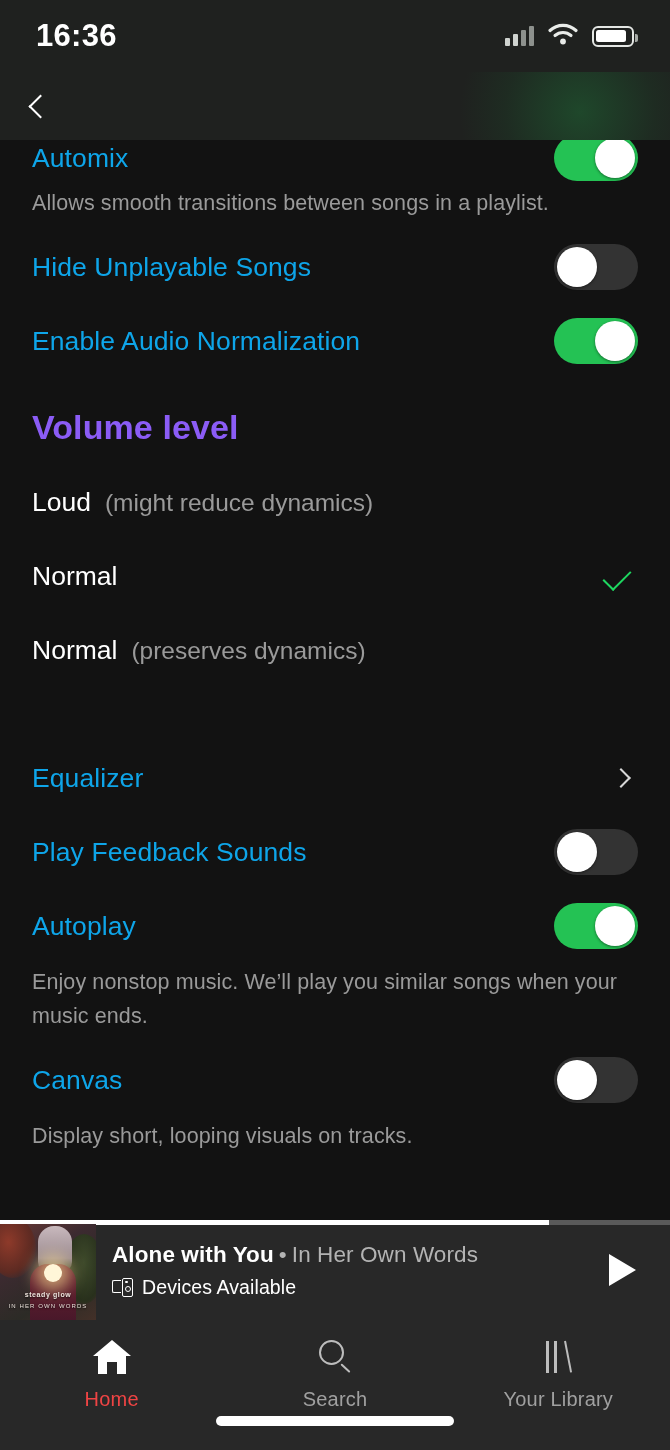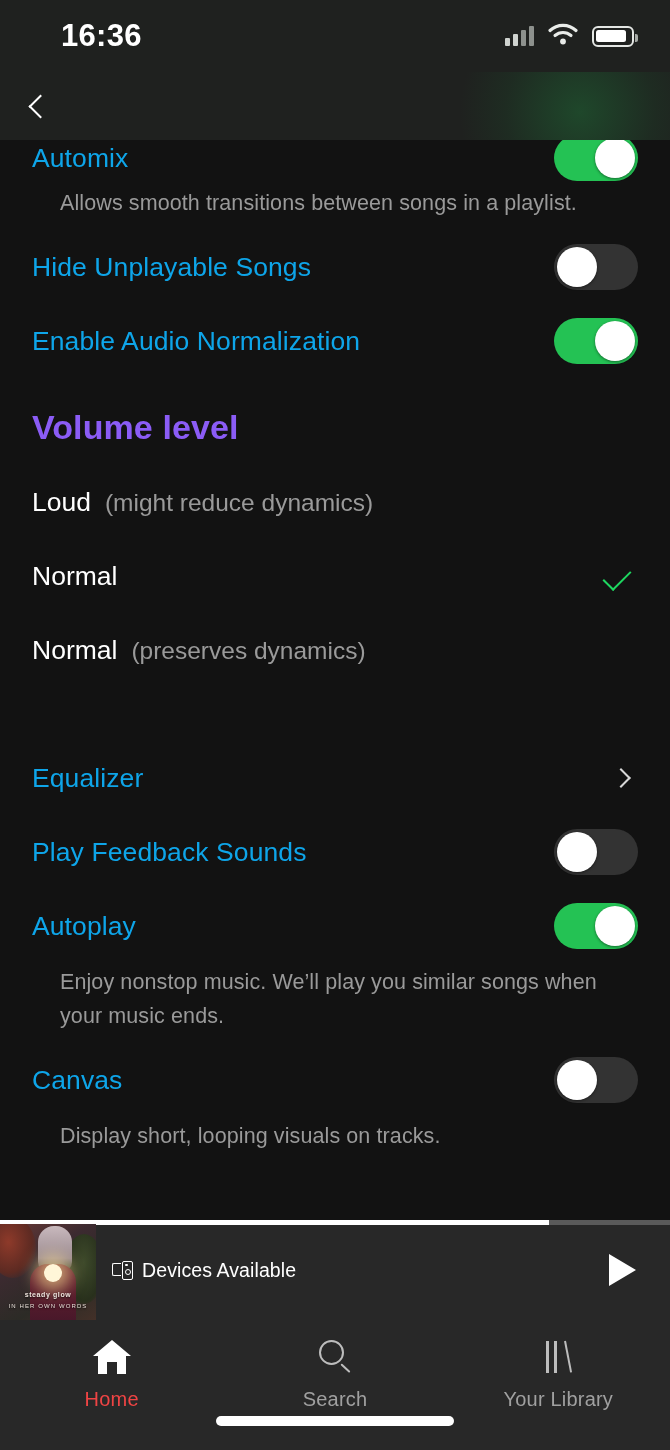--- a/index.html
+++ b/index.html
@@ -17,21 +17,21 @@
     display:flex; flex-direction:column;
   }
 
   
   .statusbar {
     position:relative;
     height:72px;
     flex:0 0 72px;
     background:#1f211f;
     display:flex; align-items:center; justify-content:space-between;
-    padding:0 36px 0 61px;
+    padding:0 36px 0 36px;
     z-index:4;
   }
   .status-time {
     color:#fff; font-size:31px; font-weight:600; letter-spacing:.3px;
   }
   .status-icons { display:flex; align-items:center; gap:14px; }
   .signal { display:flex; align-items:flex-end; gap:3px; height:20px; }
   .signal i { width:5px; background:#cfd3cf; border-radius:1px; display:block; }
   .signal i.b1 { height:8px; }
   .signal i.b2 { height:12px; }
@@ -90,21 +90,21 @@
   }
   .row {
     display:flex; align-items:center; justify-content:space-between;
     min-height:74px;
   }
   .row-label {
     color:#0ea5e9; font-size:26.5px; font-weight:400; letter-spacing:.1px;
   }
   .desc {
     color:#9a9a9a; font-size:21.5px; line-height:34px;
-    padding:2px 0 10px 0; letter-spacing:.1px;margin-left:28px;
+    padding:2px 0 10px 0; letter-spacing:.1px;
   }
 
   
   .toggle {
     width:84px; height:46px; border-radius:23px;
     position:relative; flex:0 0 84px;
     background:#333333;
     transition:background .15s;
   }
   .toggle.on { background:#24c254; }
@@ -402,20 +402,23 @@
     <div class="art">
       <span class="leaf1"></span>
         <span class="leaf2"></span>
       <span class="hair"></span>
         <span class="body"></span>
         <span class="bulb"></span>
       <span class="cap1">steady glow</span>
       <span class="cap2">IN HER OWN WORDS</span>
     </div>
     <div class="mp-info">
+      <div class="mp-line1">
+        <span class="mp-title">Alone with You</span><span class="mp-sep">•</span><span class="mp-artist">In Her Own Words</span>
+      </div>
       <div class="mp-line2">
         <span class="dev-icon">
           <span class="scr"></span>
             <span class="spk"></span>
         </span>
         <span class="dev-label">Devices Available</span>
       </div>
     </div>
     <div class="play-btn">
       <span class="play-tri"></span>

